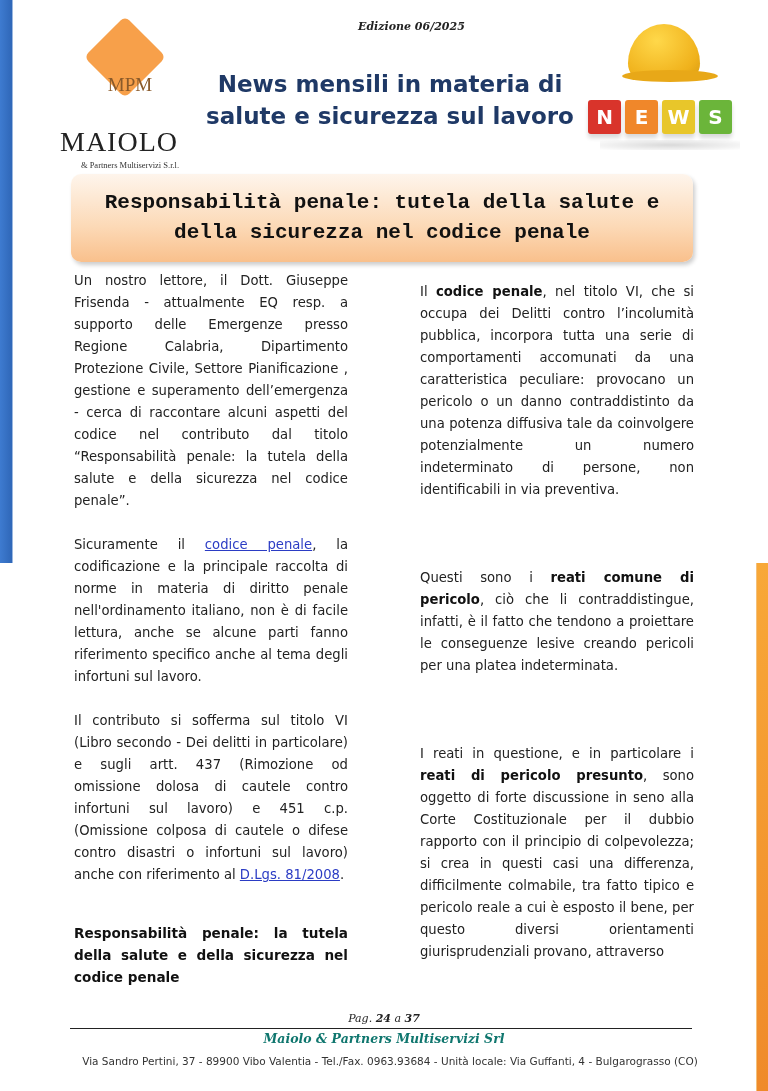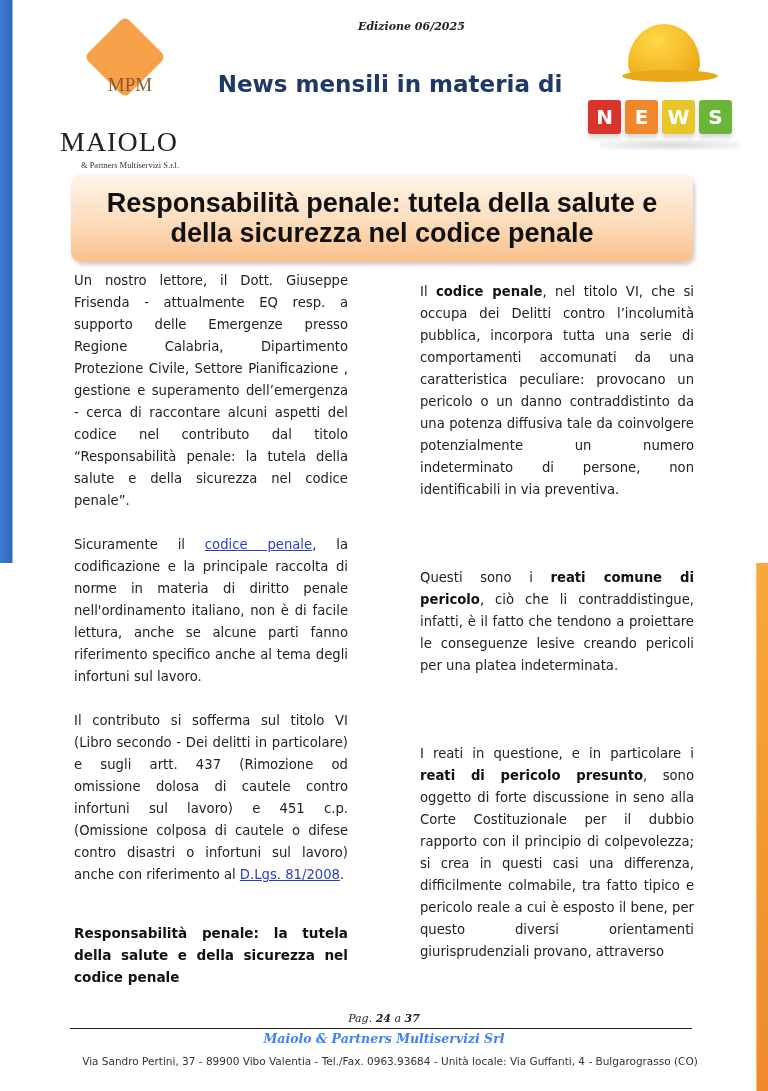--- a/index.html
+++ b/index.html
@@ -37,58 +37,59 @@
       font-family: "DejaVu Sans", sans-serif; font-weight: bold; font-size: 20px; color: #fff; border-radius: 3px;
       box-shadow: 0 4px 4px rgba(0,0,0,0.15); }
     .news-shadow { position: absolute; left: 600px; top: 140px; width: 140px; height: 10px;
       background: radial-gradient(ellipse, rgba(0,0,0,0.15), rgba(0,0,0,0)); }
 
     
     .title-box { position: absolute; left: 71px; top: 174px; width: 622px; height: 88px;
       background: linear-gradient(to bottom, #fef5ec 0%, #fcd9b6 60%, #f9c08c 100%);
       border-radius: 10px; box-shadow: 2px 3px 4px rgba(0,0,0,0.2);
       display: flex; align-items: center; justify-content: center; text-align: center; }
-    .title-text { font-family: Liberation Sans, sans-serif; font-weight: bold; font-size: 27px; line-height: 30px; color: #111; width: 560px; }
+    .title-text { font-family: Liberation Mono, monospace; font-weight: bold; font-size: 21px; line-height: 30px; color: #111; width: 560px; }
 
     
     .col { position: absolute; font-family: "DejaVu Sans", sans-serif; font-size: 13.2px; line-height: 22px; color: #222; text-align: justify; }
     .col-left { left: 74px; top: 270px; width: 274px; }
     .col-right { left: 420px; top: 281px; width: 274px; }
     .col p { margin-bottom: 22px; }
     .col a { color: #2b3cc4; text-decoration: underline; }
     .col b { color: #111; }
     .subhead { font-weight: bold; font-size: 13.6px; color: #111; margin-top: 36px; }
 
     
     .page-num { position: absolute; left: 0; width: 768px; top: 1012px; text-align: center;
       font-family: "DejaVu Serif", serif; font-style: italic; font-size: 11px; color: #222; }
     .page-num b { font-weight: bold; }
     .footer-line { position: absolute; left: 70px; top: 1028px; width: 622px; height: 0; border-top: 1.5px solid #222; }
     .footer-company { position: absolute; left: 0; width: 768px; top: 1031px; text-align: center;
-      font-family: "DejaVu Serif", serif; font-style: italic; font-weight: bold; font-size: 12.5px; color: #3b82f6; }
+      font-family: "DejaVu Serif", serif; font-style: italic; font-weight: bold; font-size: 12.5px; color: #0f766e; }
     .footer-address { position: absolute; left: 6px; width: 768px; top: 1055px; text-align: center;
       font-family: "DejaVu Sans", sans-serif; font-size: 10.5px; color: #333; }
   </style>
 </head>
 <body>
 
 <div class="side-bar-left"></div>
 <div class="side-bar-right"></div>
 
 <div class="logo">
   <div class="logo-diamond"></div>
   <div class="logo-mpm">MPM</div>
   <div class="logo-name">MAIOLO</div>
   <div class="logo-sub">&amp; Partners Multiservizi S.r.l.</div>
 </div>
 
 <div class="edition">Edizione 06/2025</div>
 
 <div class="header-title">
   <div>News mensili in materia di</div>
+  <div>salute e sicurezza sul lavoro</div>
 </div>
 
 <div class="helmet">
   <div class="helmet-dome"></div>
   <div class="helmet-brim"></div>
 </div>
 
 <div class="news-cubes">
   <div class="cube" id="cube0" style="background: rgb(217, 52, 43);">N</div>
   <div class="cube" id="cube1" style="background: rgb(240, 135, 42);">E</div>

